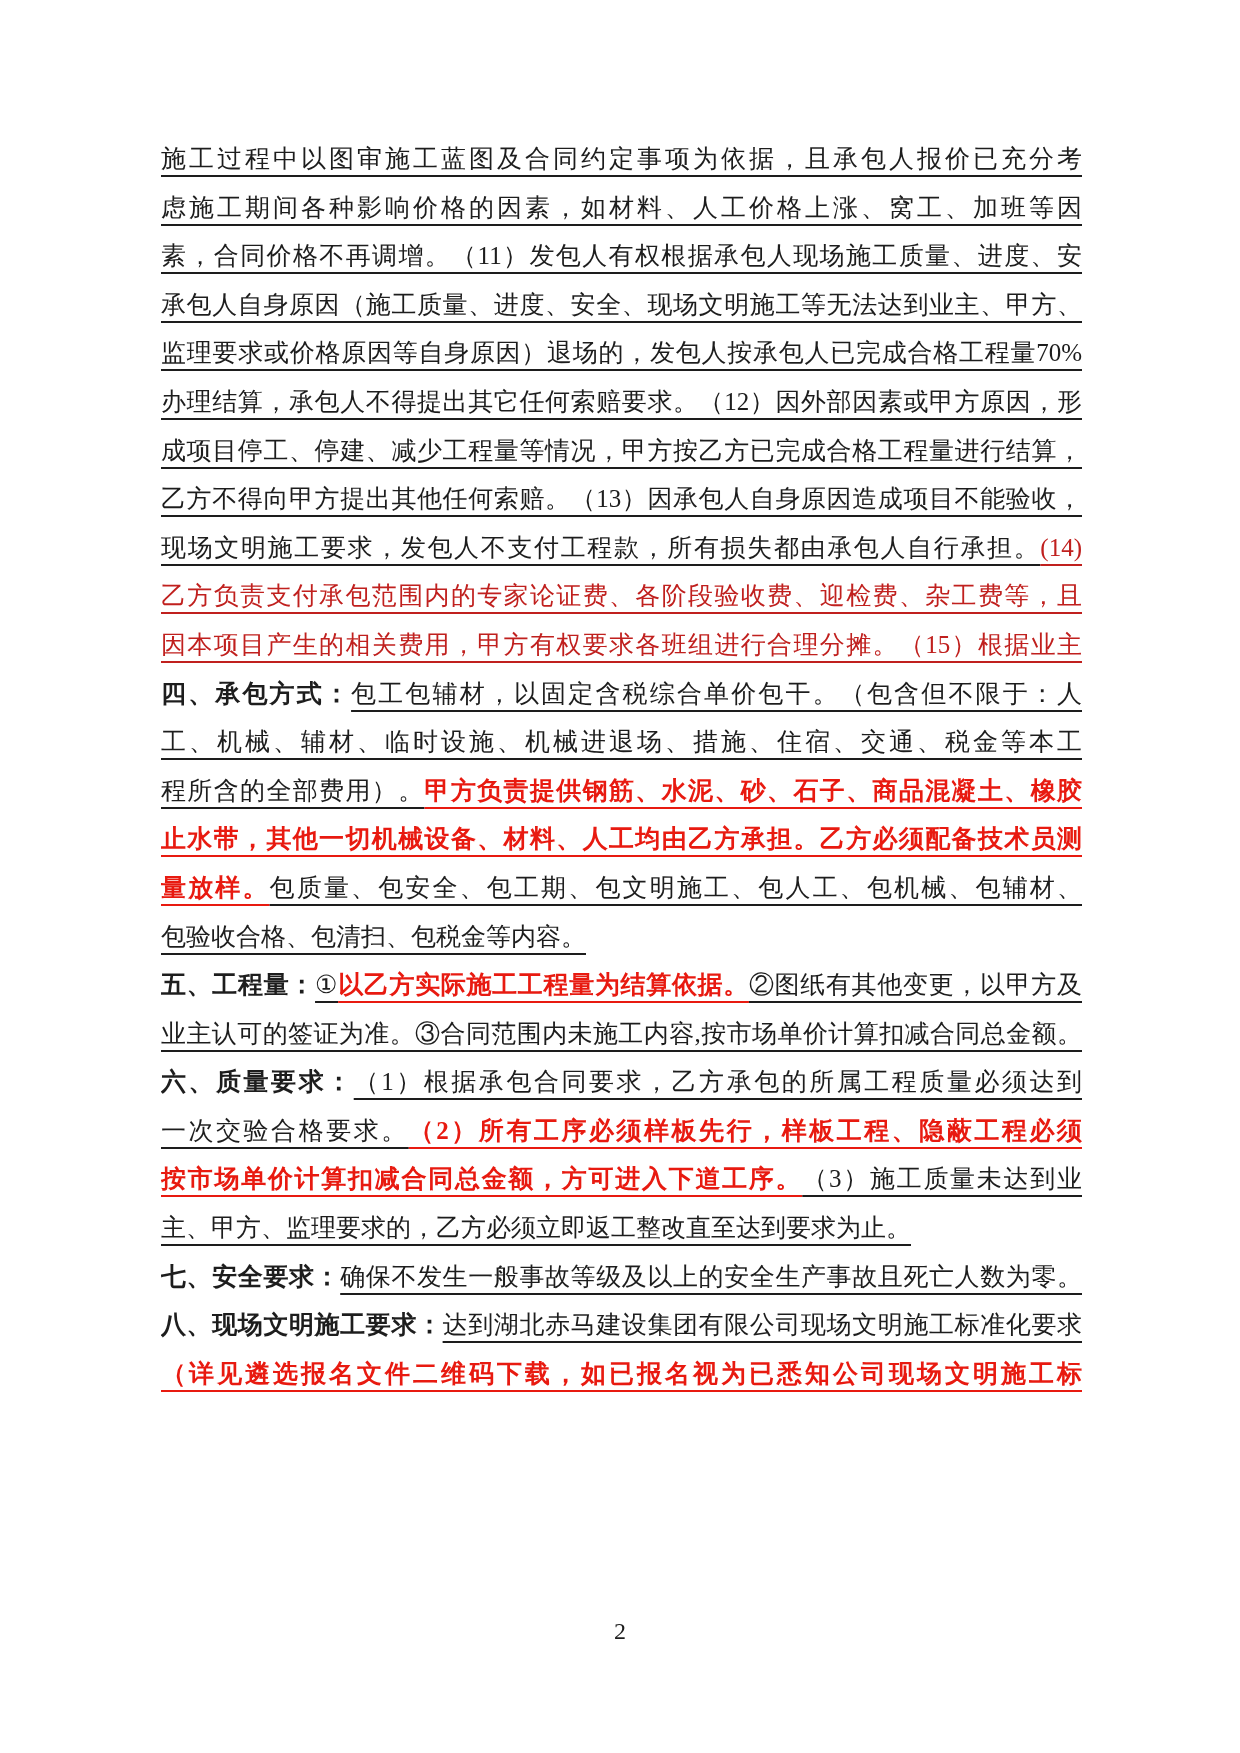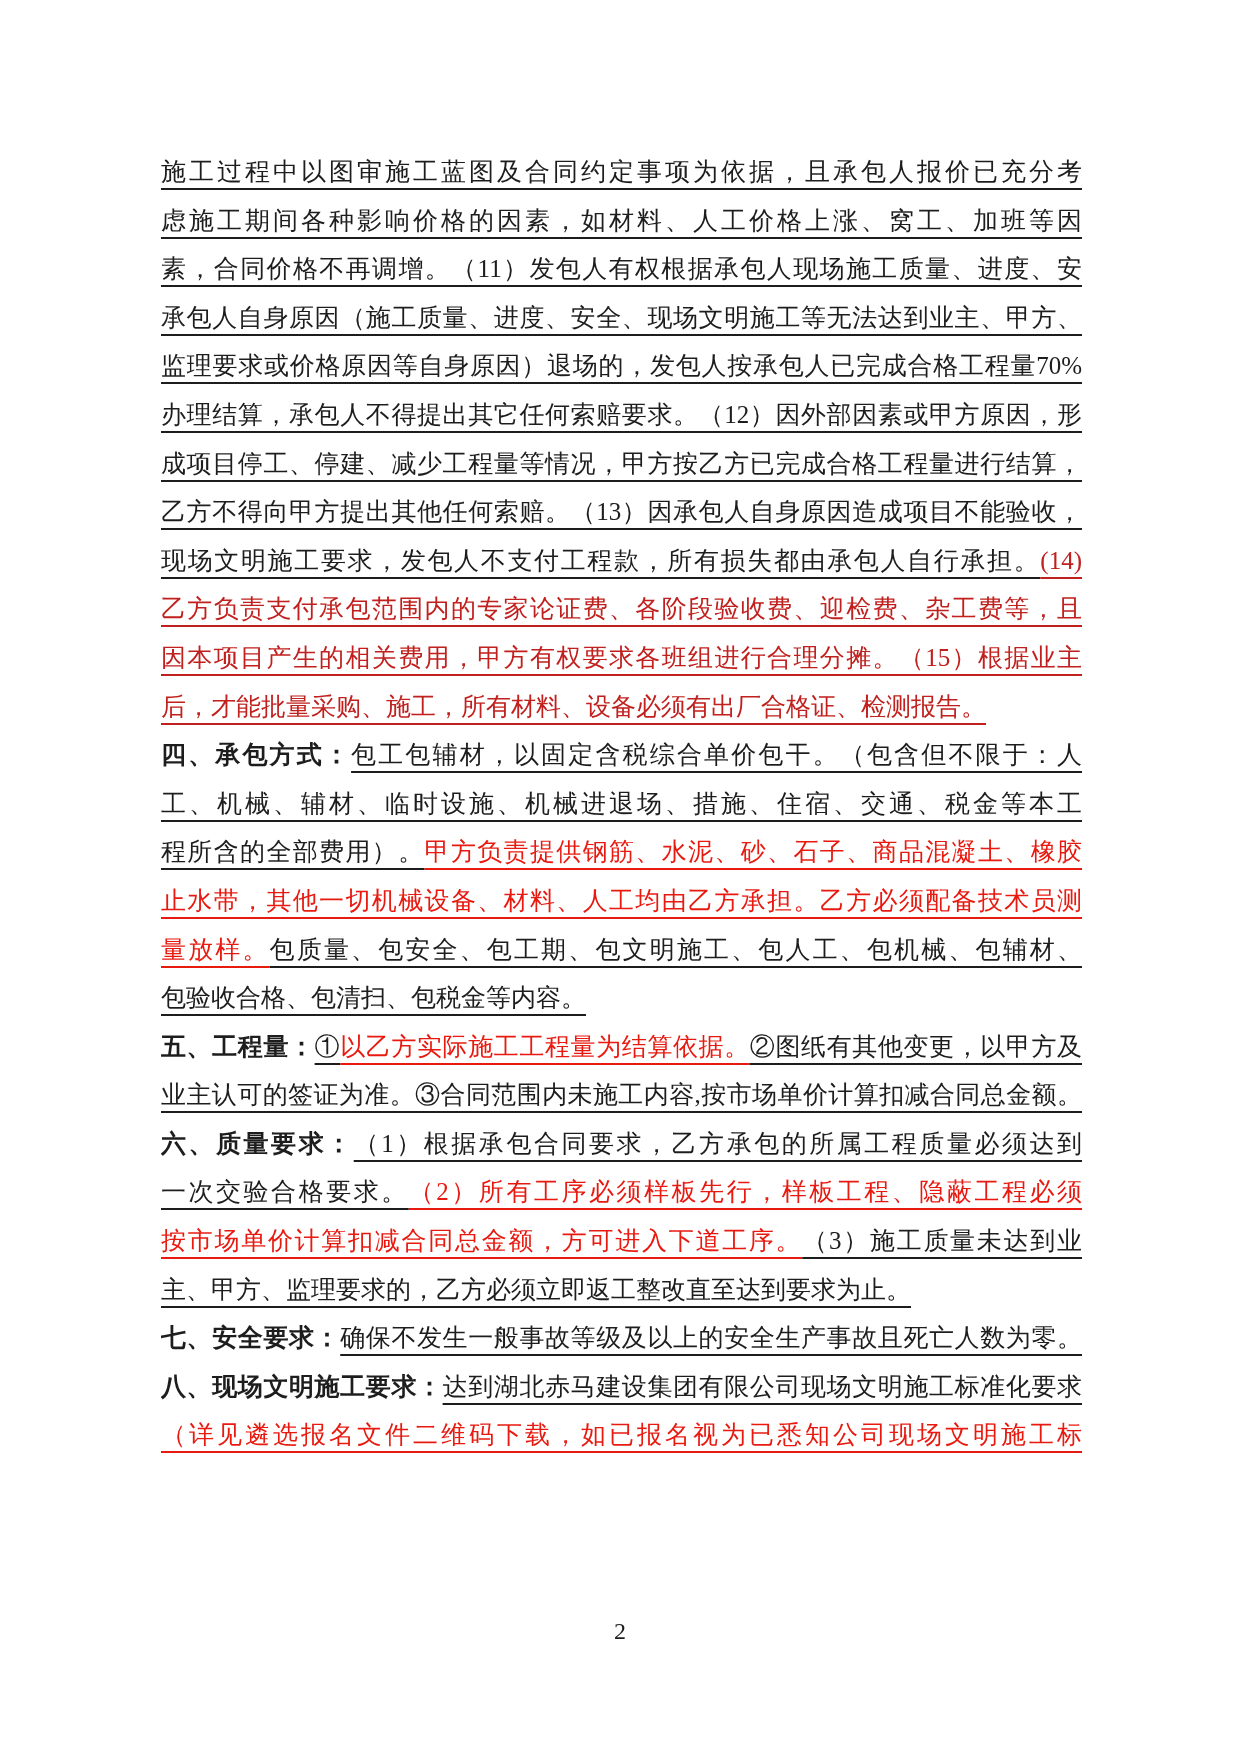--- a/index.html
+++ b/index.html
@@ -14,21 +14,21 @@
     position: relative;
     width: 1240px;
     height: 1753px;
     background: var(--paper, #ffffff);
     font-family: "Liberation Serif", "DejaVu Serif", serif;
     color: var(--ink, #1d1d1d);
   }
   .text-block {
     position: absolute;
     left: 161px;
-    top: 148px;
+    top: 135px;
     width: 921px;
     font-size: 25px;
   }
   .line {
     height: 48.6px;
     line-height: 48.6px;
     overflow: hidden;
     text-align: justify;
   }
   .align-justify { text-align-last: justify; }
@@ -47,21 +47,21 @@
     margin-top: 35px;
   }
   .seg-red {
     color: var(--red, #c0201e);
     text-decoration: underline;
     text-decoration-thickness: 1.8px;
     text-underline-offset: 8px;
   }
   .seg-redbold {
     color: var(--red_bright, #e81a10);
-    font-weight: normal;
+    font-weight: bold;
     text-decoration: underline;
     text-decoration-thickness: 1.8px;
     text-underline-offset: 8px;
   }
   .page-number {
     position: absolute;
     left: 0;
     top: 1618px;
     width: 100%;
     text-align: center;
@@ -78,21 +78,20 @@
       <div class="line align-justify"><span class="seg-body">虑施工期间各种影响价格的因素，如材料、人工价格上涨、窝工、加班等因</span></div>
       <div class="line align-justify"><span class="seg-body">素，合同价格不再调增。（11）发包人有权根据承包人现场施工质量、进度、安</span></div>
       <div class="line align-justify"><span class="seg-body">承包人自身原因（施工质量、进度、安全、现场文明施工等无法达到业主、甲方、</span></div>
       <div class="line align-justify"><span class="seg-body">监理要求或价格原因等自身原因）退场的，发包人按承包人已完成合格工程量70%</span></div>
       <div class="line align-justify"><span class="seg-body">办理结算，承包人不得提出其它任何索赔要求。（12）因外部因素或甲方原因，形</span></div>
       <div class="line align-justify"><span class="seg-body">成项目停工、停建、减少工程量等情况，甲方按乙方已完成合格工程量进行结算，</span></div>
       <div class="line align-justify"><span class="seg-body">乙方不得向甲方提出其他任何索赔。（13）因承包人自身原因造成项目不能验收，</span></div>
       <div class="line align-justify"><span class="seg-body">现场文明施工要求，发包人不支付工程款，所有损失都由承包人自行承担。</span><span class="seg-red">(14)</span></div>
       <div class="line align-justify"><span class="seg-red">乙方负责支付承包范围内的专家论证费、各阶段验收费、迎检费、杂工费等，且</span></div>
       <div class="line align-justify"><span class="seg-red">因本项目产生的相关费用，甲方有权要求各班组进行合理分摊。（15）根据业主</span></div>
-      <div class="line align-left"><span class="seg-red">后，才能批量采购、施工，所有材料、设备必须有出厂合格证、检测报告。</span></div>
       <div class="line align-justify"><span class="seg-heading">四、承包方式：</span><span class="seg-body">包工包辅材，以固定含税综合单价包干。（包含但不限于：人</span></div>
       <div class="line align-justify"><span class="seg-body">工、机械、辅材、临时设施、机械进退场、措施、住宿、交通、税金等本工</span></div>
       <div class="line align-justify"><span class="seg-body">程所含的全部费用）。</span><span class="seg-redbold">甲方负责提供钢筋、水泥、砂、石子、商品混凝土、橡胶</span></div>
       <div class="line align-justify"><span class="seg-redbold">止水带，其他一切机械设备、材料、人工均由乙方承担。乙方必须配备技术员测</span></div>
       <div class="line align-justify"><span class="seg-redbold">量放样。</span><span class="seg-body">包质量、包安全、包工期、包文明施工、包人工、包机械、包辅材、</span></div>
       <div class="line align-left"><span class="seg-body">包验收合格、包清扫、包税金等内容。</span></div>
       <div class="line align-justify"><span class="seg-heading">五、工程量：</span><span class="seg-body">①</span><span class="seg-redbold">以乙方实际施工工程量为结算依据。</span><span class="seg-body">②图纸有其他变更，以甲方及</span></div>
       <div class="line align-justify"><span class="seg-body">业主认可的签证为准。③合同范围内未施工内容,按市场单价计算扣减合同总金额。</span></div>
       <div class="line align-justify"><span class="seg-heading">六、质量要求：</span><span class="seg-body">（1）根据承包合同要求，乙方承包的所属工程质量必须达到</span></div>
       <div class="line align-justify"><span class="seg-body">一次交验合格要求。</span><span class="seg-redbold">（2）所有工序必须样板先行，样板工程、隐蔽工程必须</span></div>

